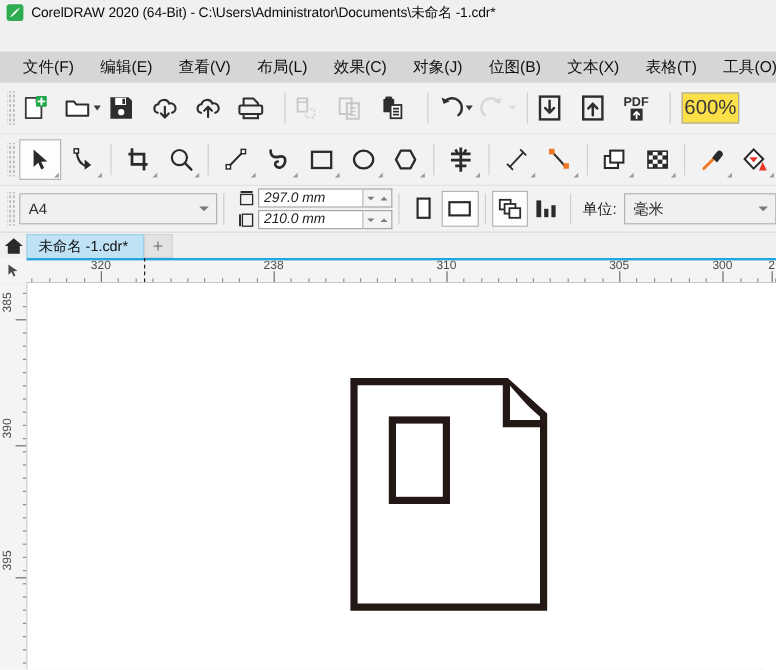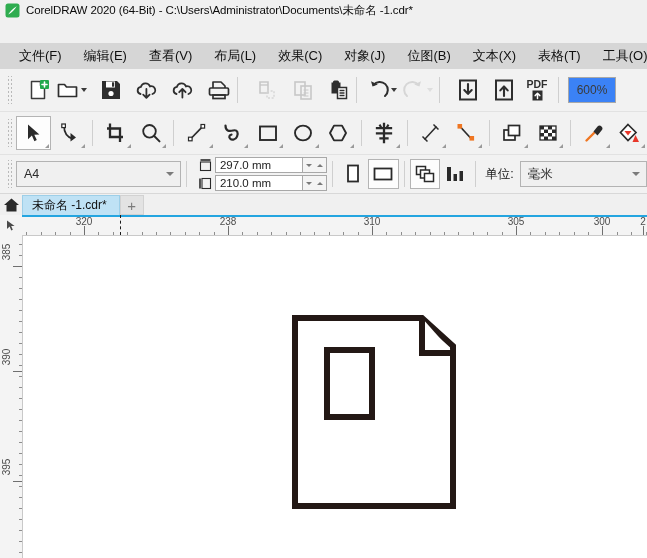--- a/index.html
+++ b/index.html
@@ -18,44 +18,44 @@
 
   
   .menubar{height:26px;display:flex;align-items:center;background:#d6d6d6;flex:0 0 26px;padding-left:8px;margin-top:23px;}
   .menu-item{font-size:13px;color:#101010;padding:3px 11px;white-space:nowrap;cursor:default;}
 
   
   .toolbar{height:42px;display:flex;align-items:center;background:#f2f2f2;flex:0 0 42px;border-bottom:1px solid #e2e2e2;padding-left:6px;}
   .grip{width:7px;height:28px;margin-right:3px;flex:0 0 7px;
     background-image:radial-gradient(#b9b9b9 1px, transparent 1px);
     background-size:3px 4px;background-position:1px 2px;}
-  .tb-btn{width:34px;height:34px;display:flex;align-items:center;justify-content:flex-end;position:relative;cursor:default;border:1px solid transparent;}
+  .tb-btn{width:34px;height:34px;display:flex;align-items:center;justify-content:flex-start;position:relative;cursor:default;border:1px solid transparent;}
   .tb-btn.dim{opacity:0.32;}
   .tb-sep{width:1px;height:26px;background:#cfcfcf;margin:0 5px;flex:0 0 1px;}
   .caret{width:0;height:0;border-left:3.5px solid transparent;border-right:3.5px solid transparent;border-top:4px solid #3a3a3a;margin-left:1px;}
   .caret.dim2{border-top-color:#b5b5b5;}
-  .zoombox{width:46px;height:24px;background:#3b82f6;border:1px solid #a8a8a8;display:flex;align-items:center;justify-content:center;font-size:12px;color:#3b3b3b;margin-left:4px;text-align:right;}
+  .zoombox{width:46px;height:24px;background:#fde047;border:1px solid #a8a8a8;display:flex;align-items:center;justify-content:center;font-size:17px;color:#3b3b3b;margin-left:4px;text-align:right;}
 
   
   .toolbox{height:42px;display:flex;align-items:center;background:#f2f2f2;flex:0 0 42px;border-bottom:1px solid #e2e2e2;padding-left:6px;}
   .tool-btn{width:34px;height:32px;display:flex;align-items:center;justify-content:center;position:relative;cursor:default;border:1px solid transparent;}
   .tool-btn.active{background:#fdfdfd;border:1px solid #b4b4b4;}
   .flyout{position:absolute;right:1px;bottom:1px;width:0;height:0;
     border-left:4px solid transparent;border-bottom:4px solid #9a9a9a;}
 
   
   .propbar{height:38px;display:flex;align-items:center;background:#f2f2f2;flex:0 0 38px;border-bottom:1px solid #d8d8d8;padding-left:6px;}
   .combo{height:24px;background:#f0f0f0;border:1px solid #b3b3b3;display:flex;align-items:center;padding:0 2px 0 7px;font-size:12.5px;color:#2a2a2a;}
   .combo .cbtxt{flex:1;white-space:nowrap;overflow:hidden;}
   .combo .cbarrow{width:16px;display:flex;align-items:center;justify-content:center;}
   .arrow-dn{width:0;height:0;border-left:4px solid transparent;border-right:4px solid transparent;border-top:4px solid #7b7b7b;}
   .dimgroup{display:flex;flex-direction:column;gap:2px;margin-left:6px;}
   .dimrow{display:flex;align-items:center;height:16px;}
   .dim-icon{width:15px;height:15px;margin-right:2px;display:flex;align-items:center;justify-content:center;}
-  .dim-field{width:88px;height:16px;background:#fff;border:1px solid #a8a8a8;display:flex;align-items:center;padding-left:4px;font-size:11.5px;color:#222;box-sizing:border-box;}
+  .dim-field{width:88px;height:16px;background:#fff;border:1px solid #a8a8a8;display:flex;align-items:center;padding-left:4px;font-size:11.5px;color:#222;box-sizing:border-box;font-style:italic;}
   .spin{width:24px;height:16px;border:1px solid #a8a8a8;border-left:none;background:#f4f4f4;display:flex;align-items:center;justify-content:space-around;box-sizing:border-box;}
   .sp-dn{width:0;height:0;border-left:3px solid transparent;border-right:3px solid transparent;border-top:3.5px solid #7a7a7a;}
   .sp-up{width:0;height:0;border-left:3px solid transparent;border-right:3px solid transparent;border-bottom:3.5px solid #7a7a7a;}
   .or-btn{width:30px;height:28px;display:flex;align-items:center;justify-content:center;border:1px solid transparent;cursor:default;}
   .or-btn.on{background:#fdfdfd;border:1px solid #b4b4b4;}
   .unit-label{font-size:12.5px;color:#1a1a1a;margin:0 6px 0 4px;white-space:nowrap;}
 
   
   .tabbar{height:21px;display:flex;align-items:flex-end;background:#f0f0f0;flex:0 0 21px;}
   .home-ico{width:22px;height:21px;display:flex;align-items:center;justify-content:center;}

